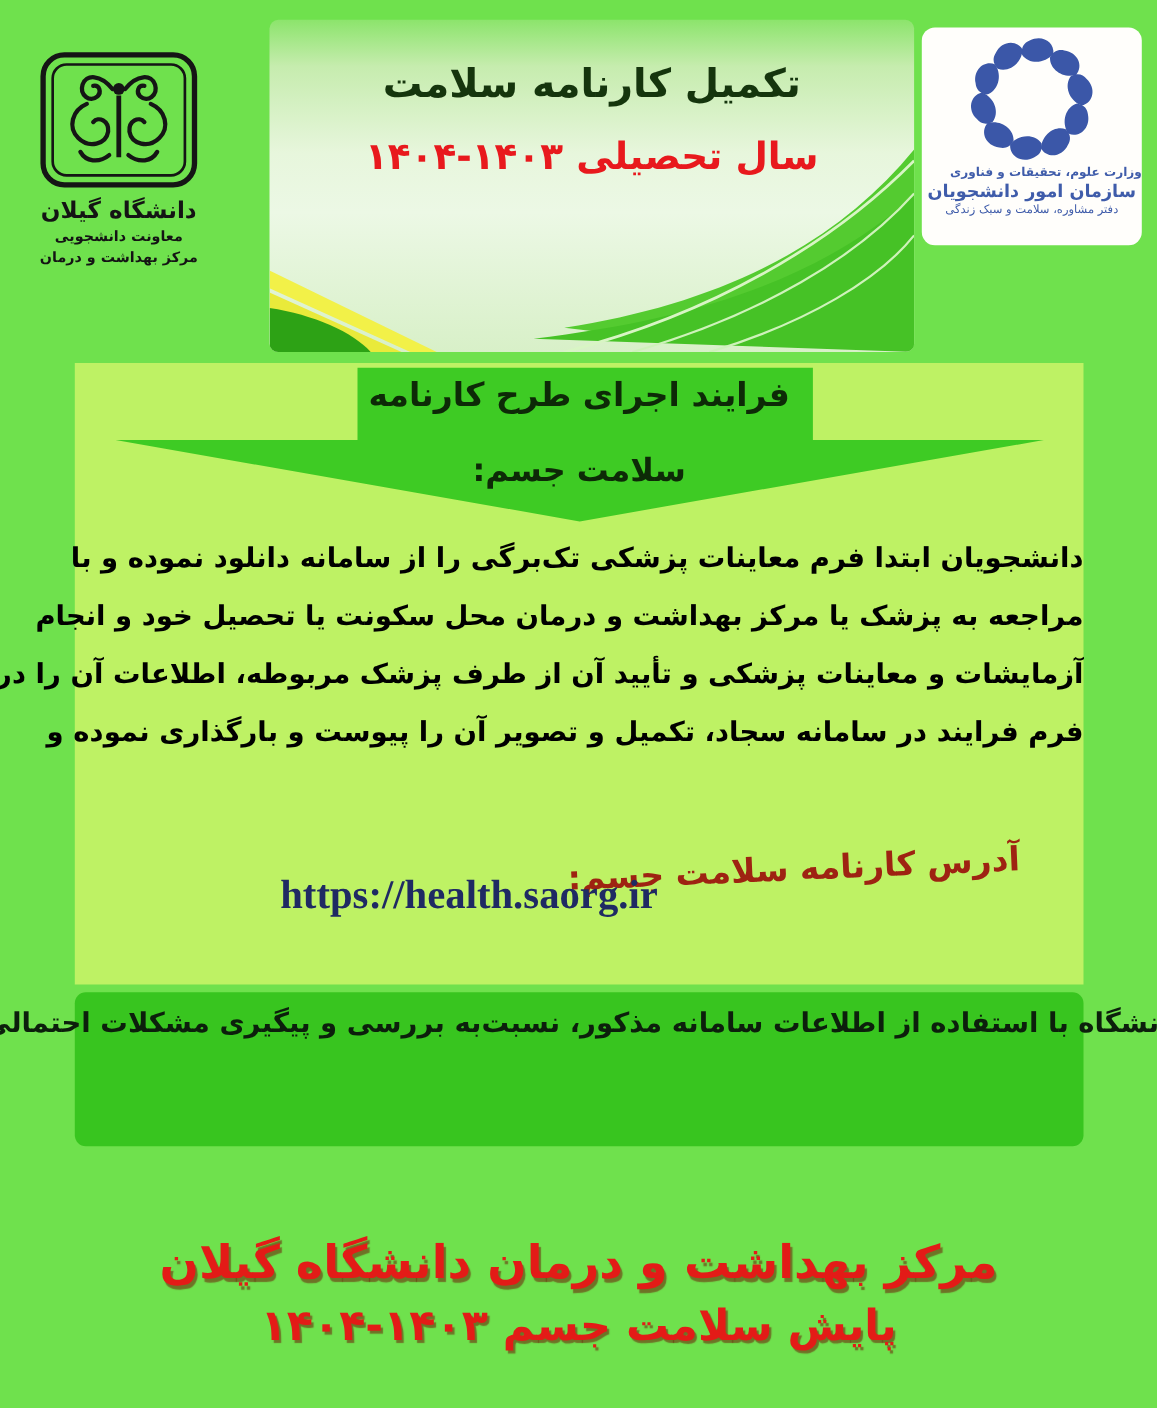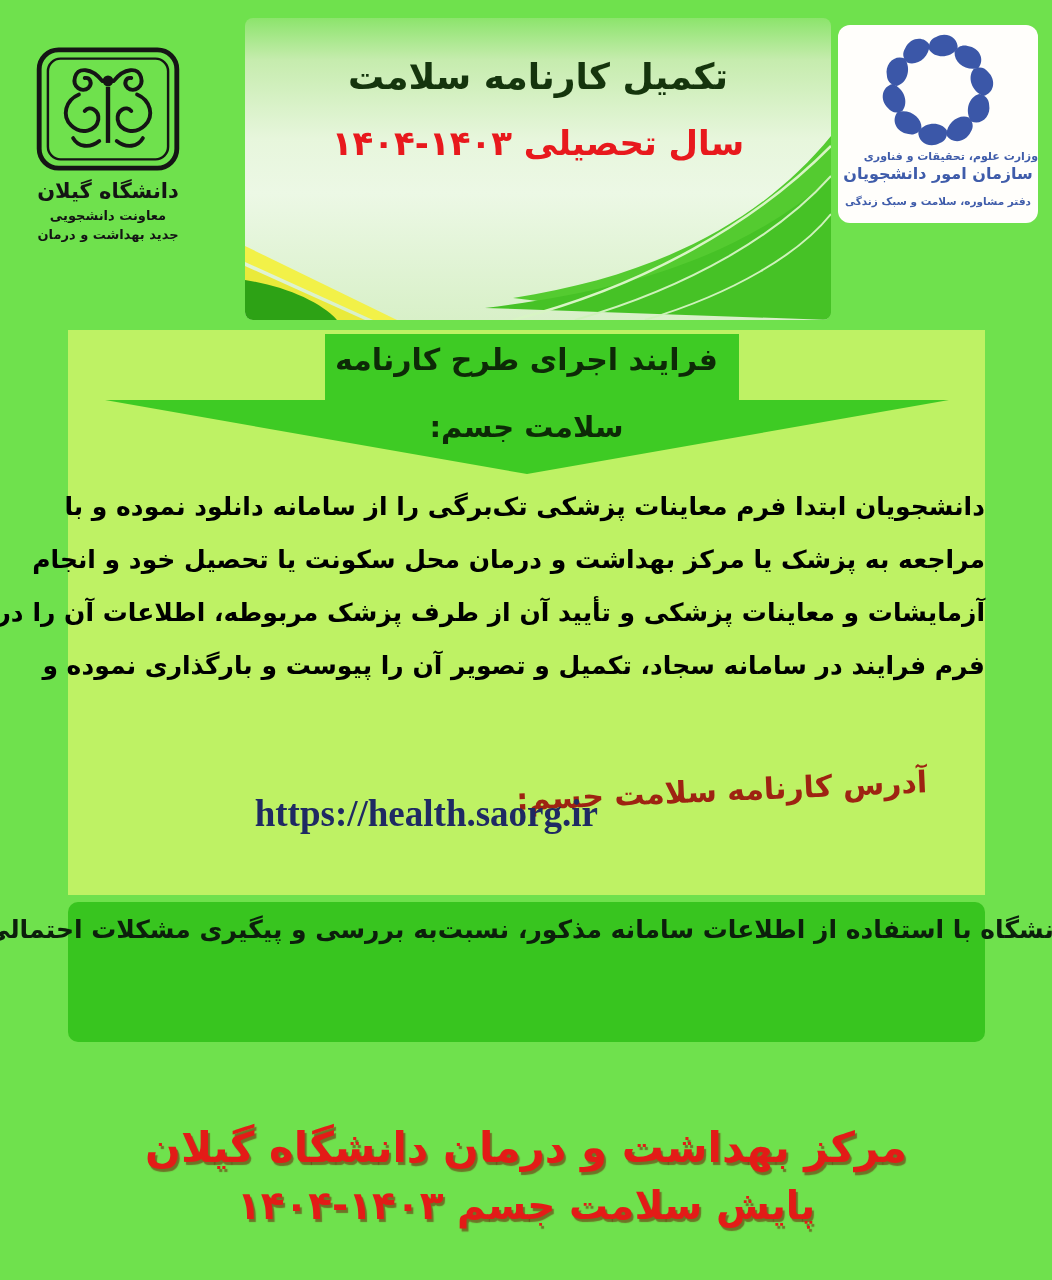--- a/index.html
+++ b/index.html
@@ -30,21 +30,21 @@
   .banner-year  { margin-top:20px; font-size:34px; line-height:1.3; color:#e8191d; white-space:nowrap; }
 
   
   .ministry {
     position:absolute; left:838px; top:25px; width:200px; height:198px;
     background:#fffefb; border-radius:12px; text-align:center; direction:rtl; color:#3f5caa;
   }
   .ministry svg { display:block; margin:6px auto 0; }
   .min-line1 { font-size:11px;   font-weight:bold; margin-top:1px; white-space:nowrap;padding-left:40px; }
   .min-line2 { font-size:16px;   font-weight:bold; letter-spacing:1px; margin-top:1px; white-space:nowrap; }
-  .min-line3 { font-size:10.5px; font-weight:bold; margin-top:12px; white-space:nowrap; }
+  .min-line3 { font-size:10.5px; font-weight:normal; margin-top:2px; white-space:nowrap; }
 
   
   .main-box { position:absolute; left:68px; top:330px; width:917px; height:565px; background:#bef264; }
   .arrow-wrap { position:absolute; top:4px; left:50%; transform:translateX(-50%); width:860px; height:142px; }
   .arrow-line1, .arrow-line2 {
     position:absolute; left:0; right:0; text-align:center; direction:rtl;
     font-weight:bold; color:#0d2a07; white-space:nowrap; z-index:2;
   }
   .arrow-line1 { top:12px; font-size:30px; }
   .arrow-line2 { top:80px; font-size:29px; }
@@ -87,21 +87,21 @@
     <line x1="75" y1="42" x2="75" y2="100" stroke="#151515" stroke-width="4.5"></line>
     <g id="em-l" fill="none" stroke="#151515" stroke-width="4" stroke-linecap="round">
       <path d="M69,36 C58,22 44,22 41,32 C38,42 48,49 55,43 C59,39 57,32 51,33"></path>
       <path d="M45,50 C31,56 27,72 37,82 C47,92 63,88 65,76 C66,66 56,61 51,67"></path>
       <path d="M66,98 C56,106 44,104 39,95"></path>
     </g>
     <use href="#em-l" transform="translate(150,0) scale(-1,1)"></use>
   </svg>
   <div class="uni-title">دانشگاه گیلان</div>
   <div class="uni-sub1">معاونت دانشجویی</div>
-  <div class="uni-sub2">جدید بهداشت و درمان</div>
+  <div class="uni-sub2">مرکز بهداشت و درمان</div>
 </div>
 
 <div class="banner">
   <svg class="banner-deco" width="586" height="302" viewBox="0 0 586 302">
     <path d="M586,118 C515,205 410,258 268,280 C368,293 500,298 586,299 Z" fill="#54cb30"></path>
     <path d="M586,160 C498,237 388,272 240,290 L586,302 Z" fill="#46c226"></path>
     <path d="M268,302 C400,268 510,205 586,128" stroke="#d8f5c4" stroke-width="2.5" fill="none"></path>
     <path d="M330,302 C448,268 535,215 586,158" stroke="#cef2ba" stroke-width="2" fill="none"></path>
     <path d="M400,302 C490,275 555,235 586,196" stroke="#cef2ba" stroke-width="2" fill="none"></path>
     <path d="M0,228 L152,302 L128,302 L0,244 Z" fill="#f2f148"></path>

